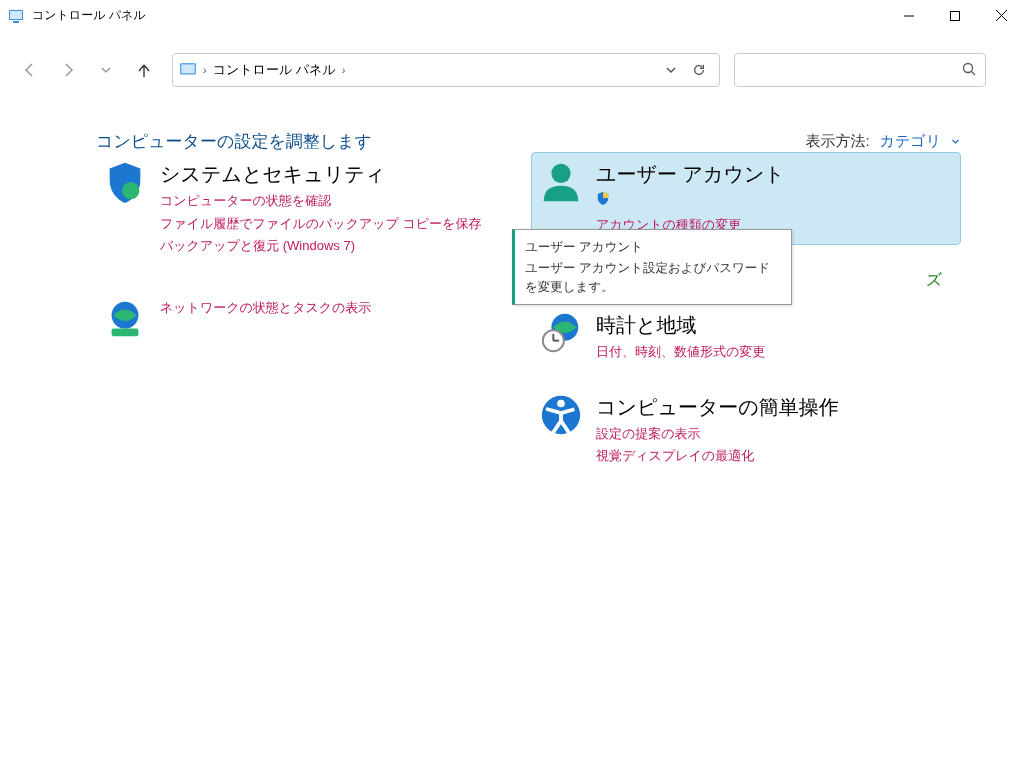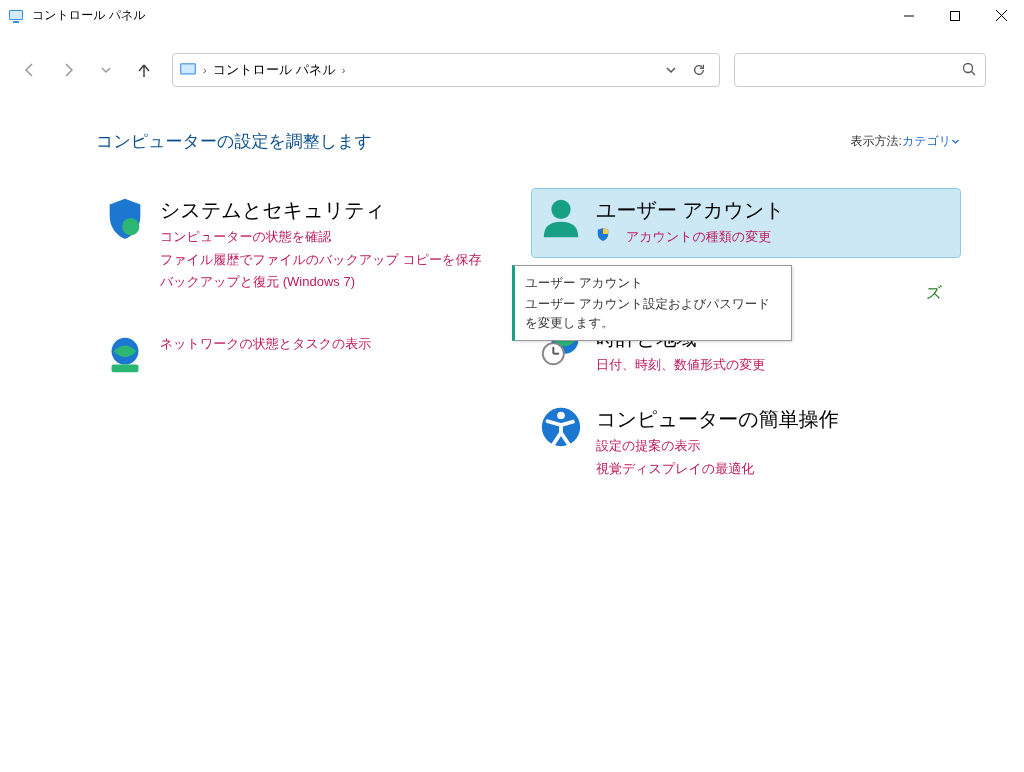--- a/index.html
+++ b/index.html
@@ -21,34 +21,34 @@
 .addr .cp-mini { width: 18px; height: 18px; margin-right: 4px; }
 .addr .crumb { font-size: 13px; color: #000; padding: 0 4px; }
 .addr .sep { font-size: 11px; color: #555; padding: 0 2px; }
 .addr .grow { flex: 1; }
 .addr .endbtn { width: 28px; height: 28px; display: flex; align-items: center; justify-content: center; color: #555; }
 .search { width: 252px; height: 34px; border: 1px solid #ccc; border-radius: 4px; margin-left: 12px; position: relative; }
 .search .mag { position: absolute; right: 8px; top: 7px; color: #555; }
 
 
 .content { padding: 36px 64px 0 96px; }
-.heading-row { display: flex; justify-content: space-between; margin-bottom: 36px; }
+.heading-row { display: flex; justify-content: space-between; }
 .page-title { color: #0a4d8c; font-size: 17px; font-weight: 400; }
-.view-by { font-size: 12px; color: #333; display: flex; align-items: center; gap: 0; }
+.view-by { font-size: 15px; color: #333; display: flex; align-items: center; gap: 10px; }
 .view-by .val { color: #1a64c8; }
 .cols { display: flex; gap: 8px; position: relative; }
 .col { flex: 1; display: flex; flex-direction: column; gap: 24px; }
 
 .cat { display: flex; gap: 12px; padding: 6px 10px 10px 6px; border-radius: 3px; }
 .cat.hover { background: #cce8f5; outline: 1px solid #8fc9e6; }
 .cat .ico { width: 46px; height: 46px; flex: 0 0 46px; display: flex; align-items: center; justify-content: center; }
 .cat .txt { display: flex; flex-direction: column; gap: 3px; padding-top: 2px; }
 .cat .title { color: #000000; font-size: 20px; font-weight: 400; }
 .cat .link { color: #be185d; font-size: 13px; line-height: 1.5; }
-.cat .link.shield { display: flex; align-items: center; gap: 16px; }
+.cat .link.shield { display: flex; gap: 4px; flex-direction: column; }
 
 
 .tooltip { position: absolute; top: 76px; left: 416px; width: 280px; background: #fff; border: 1px solid #9a9a9a; border-left: 3px solid #18a085; padding: 8px 10px; font-size: 12.5px; color: #333; line-height: 1.5; box-shadow: 1px 1px 3px rgba(0,0,0,.15); }
 .tooltip .tt-title { margin-bottom: 2px; }
 
 </style>
 </head>
 <body>
 
 <div class="titlebar">

